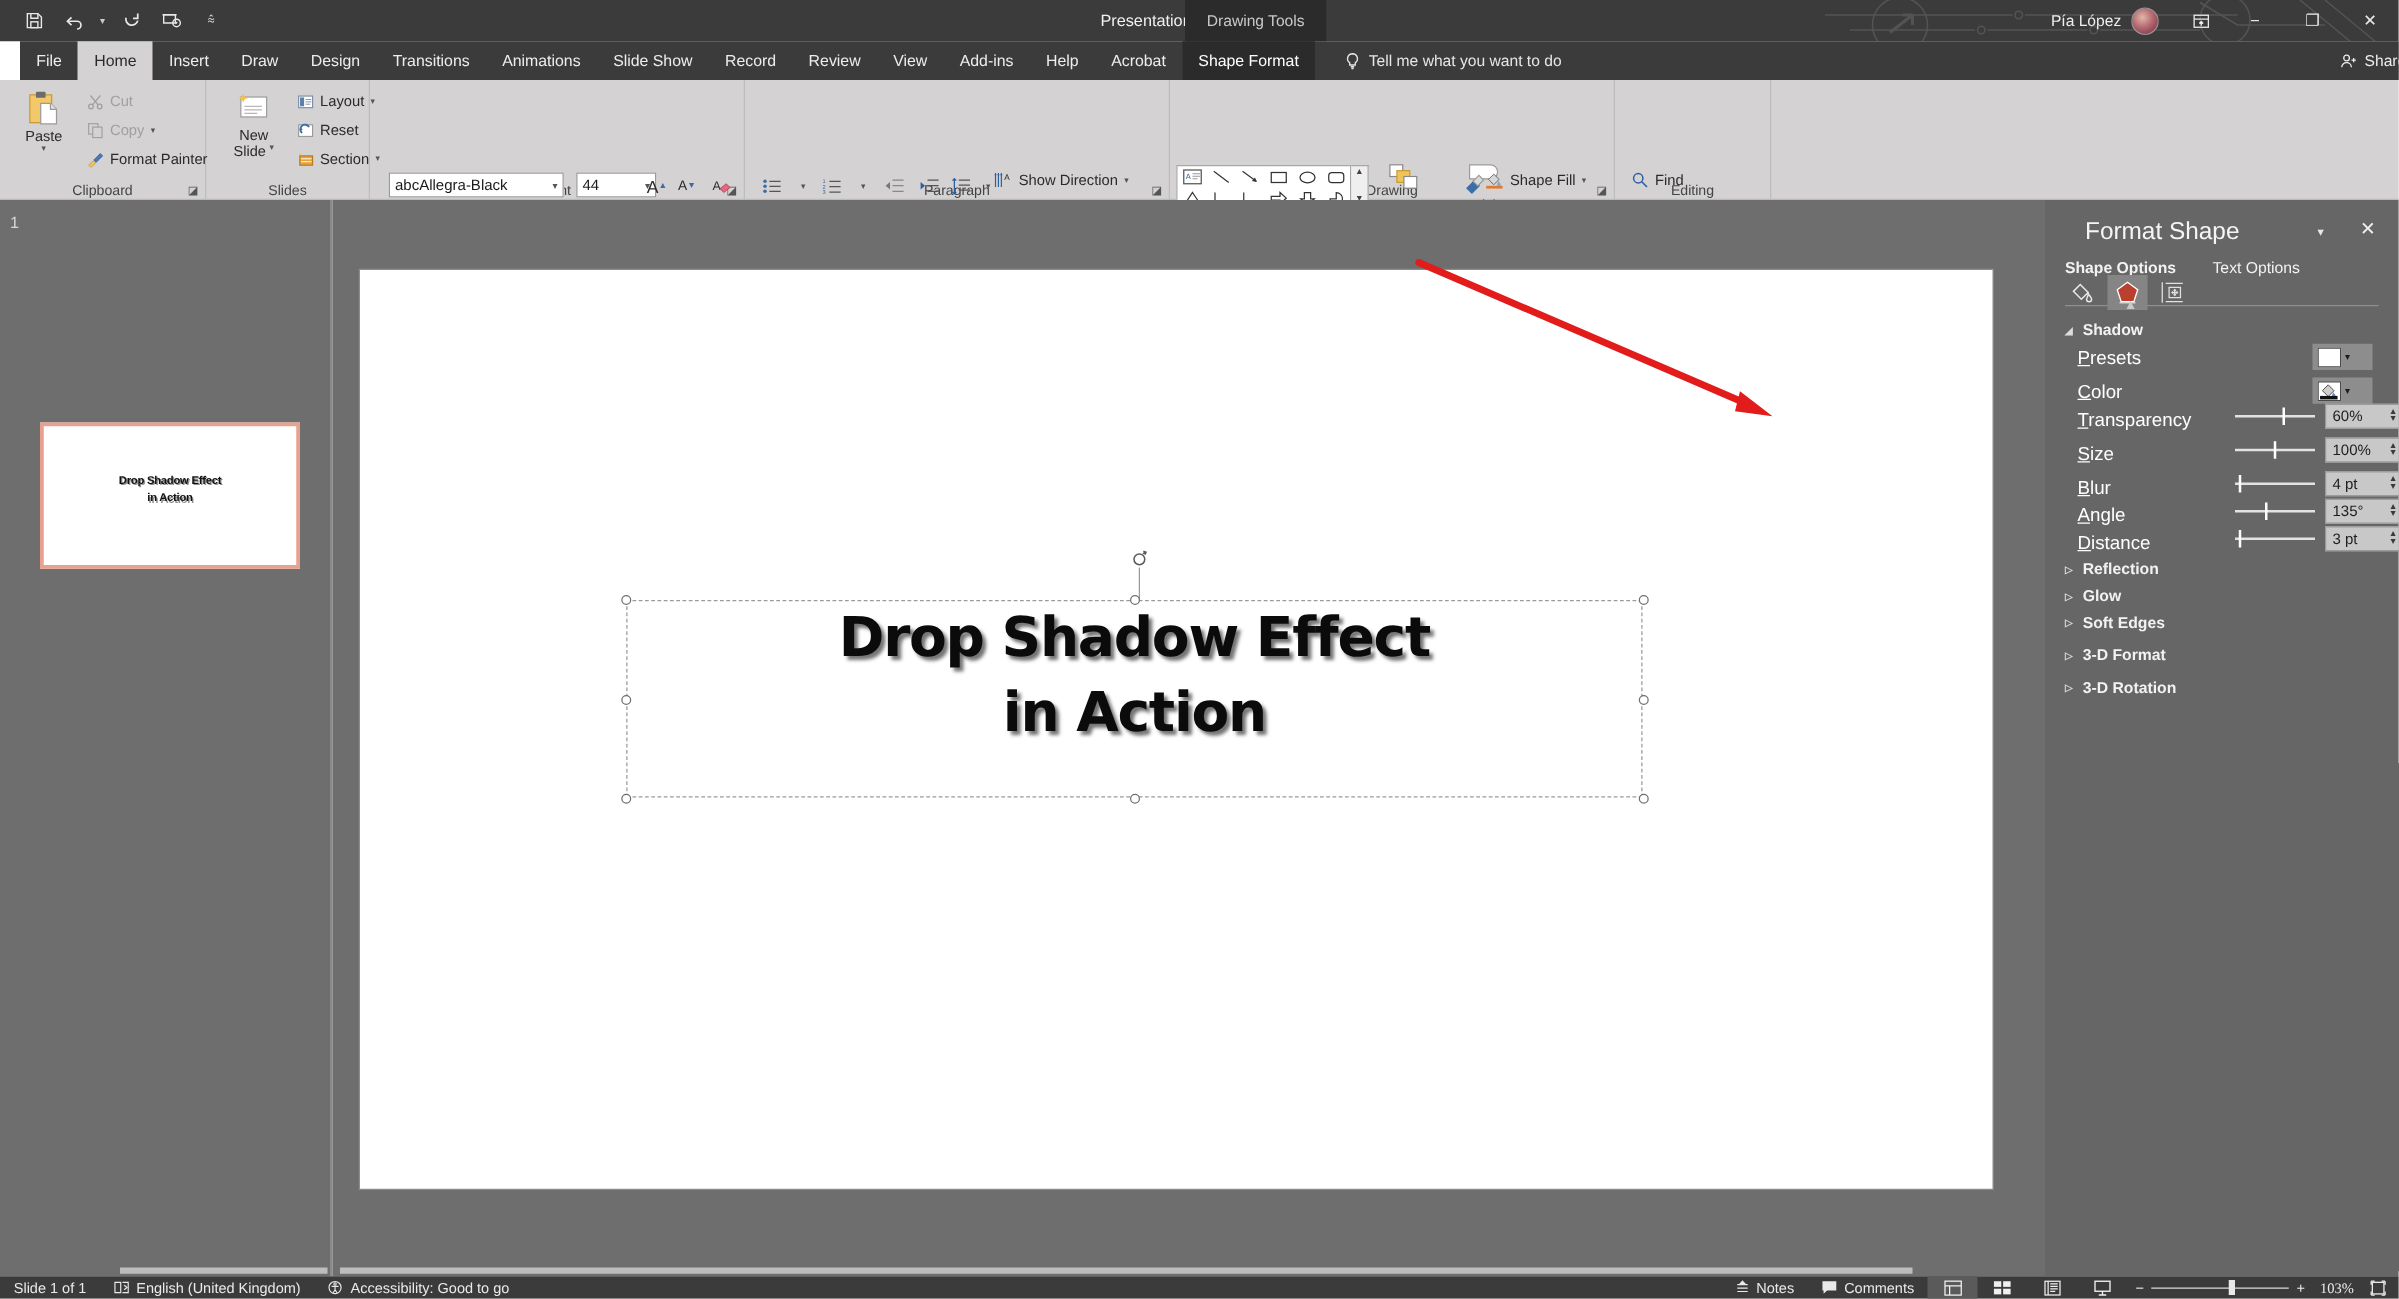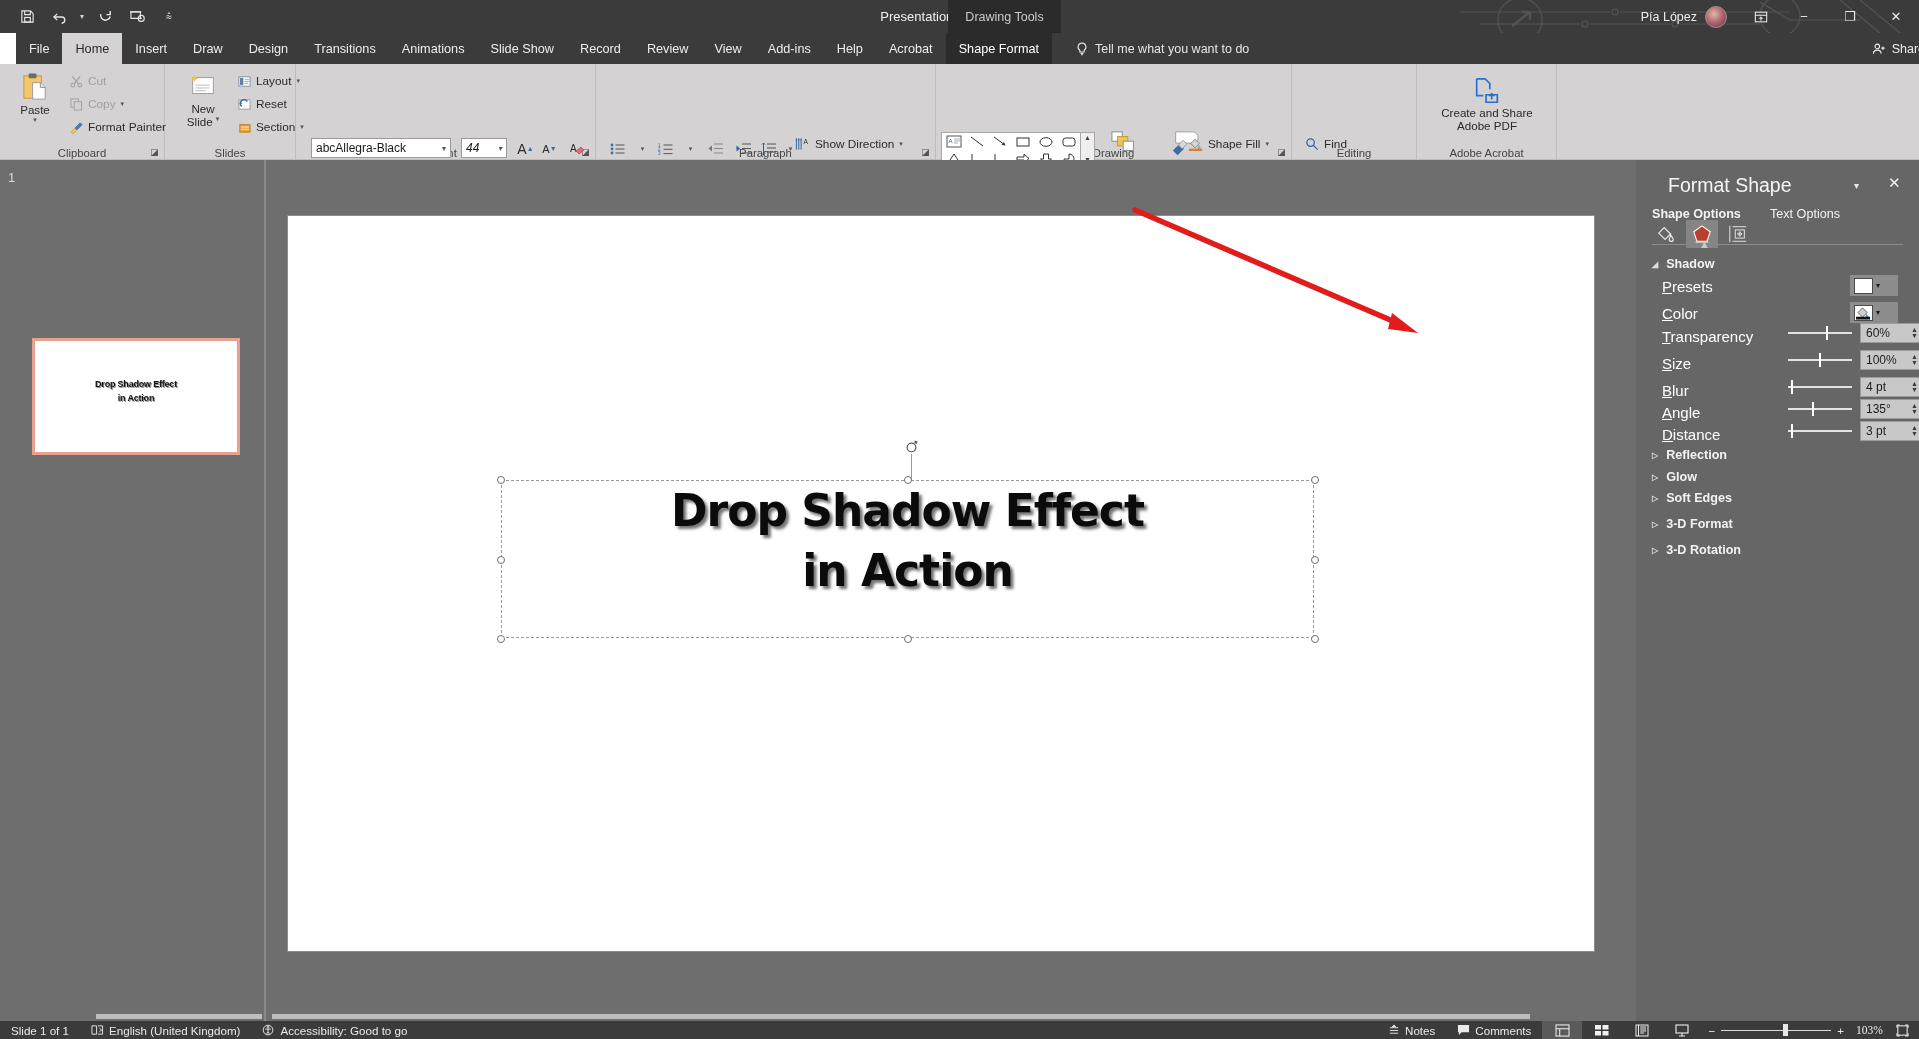--- a/index.html
+++ b/index.html
@@ -100,23 +100,23 @@
   .caret { font-size: 7px; color: #555; }
 
   
   #fontname {
     position: absolute; left: 311px; top: 74px; width: 140px; height: 20px;
     background: #fff; border: 1px solid #9a9a9a; font-size: 12px;
     display: flex; align-items: center; padding: 0 4px; color: #1a1a1a;
   }
   #fontname .dd { margin-left: auto; font-size: 8px; color: #555; }
   #fontsize {
-    position: absolute; left: 461px; top: 74px; width: 46px; height: 20px;
+    position: absolute; left: 461px; top: 74px; width: 64px; height: 20px;
     background: #fff; border: 1px solid #9a9a9a; font-size: 12px;
-    display: flex; align-items: center; padding: 0 4px; color: #1a1a1a; font-style: italic;
+    display: flex; align-items: center; padding: 0 4px; color: #1a1a1a;
   }
   #fontsize .dd { margin-left: auto; font-size: 8px; color: #555; }
   .fbtn {
     position: absolute; width: 23px; height: 23px;
     display: flex; align-items: center; justify-content: center;
     font-size: 13px; color: #2b2b2b;
   }
   .fbtn.sel { background: #b8b8b8; }
 
   
@@ -815,33 +815,20 @@
     <span>Replace</span>
   </div>
   <div class="smallrow" style="left:1305px; top:119px;">
     <svg width="13" height="14" viewBox="0 0 14 15">
       <path d="M2 1l8 8H6.4l2 4.3-1.6.8L5 9.8 2 12.5z" fill="#fff" stroke="#444" stroke-width=".8"></path>
     </svg>
     <span>Select</span>
     <span class="caret">▾</span>
   </div>
 
-  <div class="rgroup" style="left:1417px; width:140px;">
-    <div class="bigbtn" style="left:12px; top:12px; width:116px;">
-      <svg width="30" height="30" viewBox="0 0 32 32" fill="none" stroke="#2b6fd0" stroke-width="1.8">
-        <path d="M5 3h9l5 5v6"></path>
-          <path d="M5 3v18h7"></path>
-        <path d="M15 28h12v-8H15z"></path>
-          <path d="M21 25v-6M18.5 21.5L21 19l2.5 2.5"></path>
-      </svg>
-      <span>Create and Share</span>
-      <span>Adobe PDF</span>
-    </div>
-    <div class="rgroup-label">Adobe Acrobat</div>
-  </div>
 </div>
 
 <div id="thumbpane">
   <div id="thumbnum">1</div>
   <div id="thumb1">
     <div class="tt tt1">Drop Shadow Effect</div>
     <div class="tt tt2">in Action</div>
   </div>
 </div>
 <div id="thumbsplit"></div>

